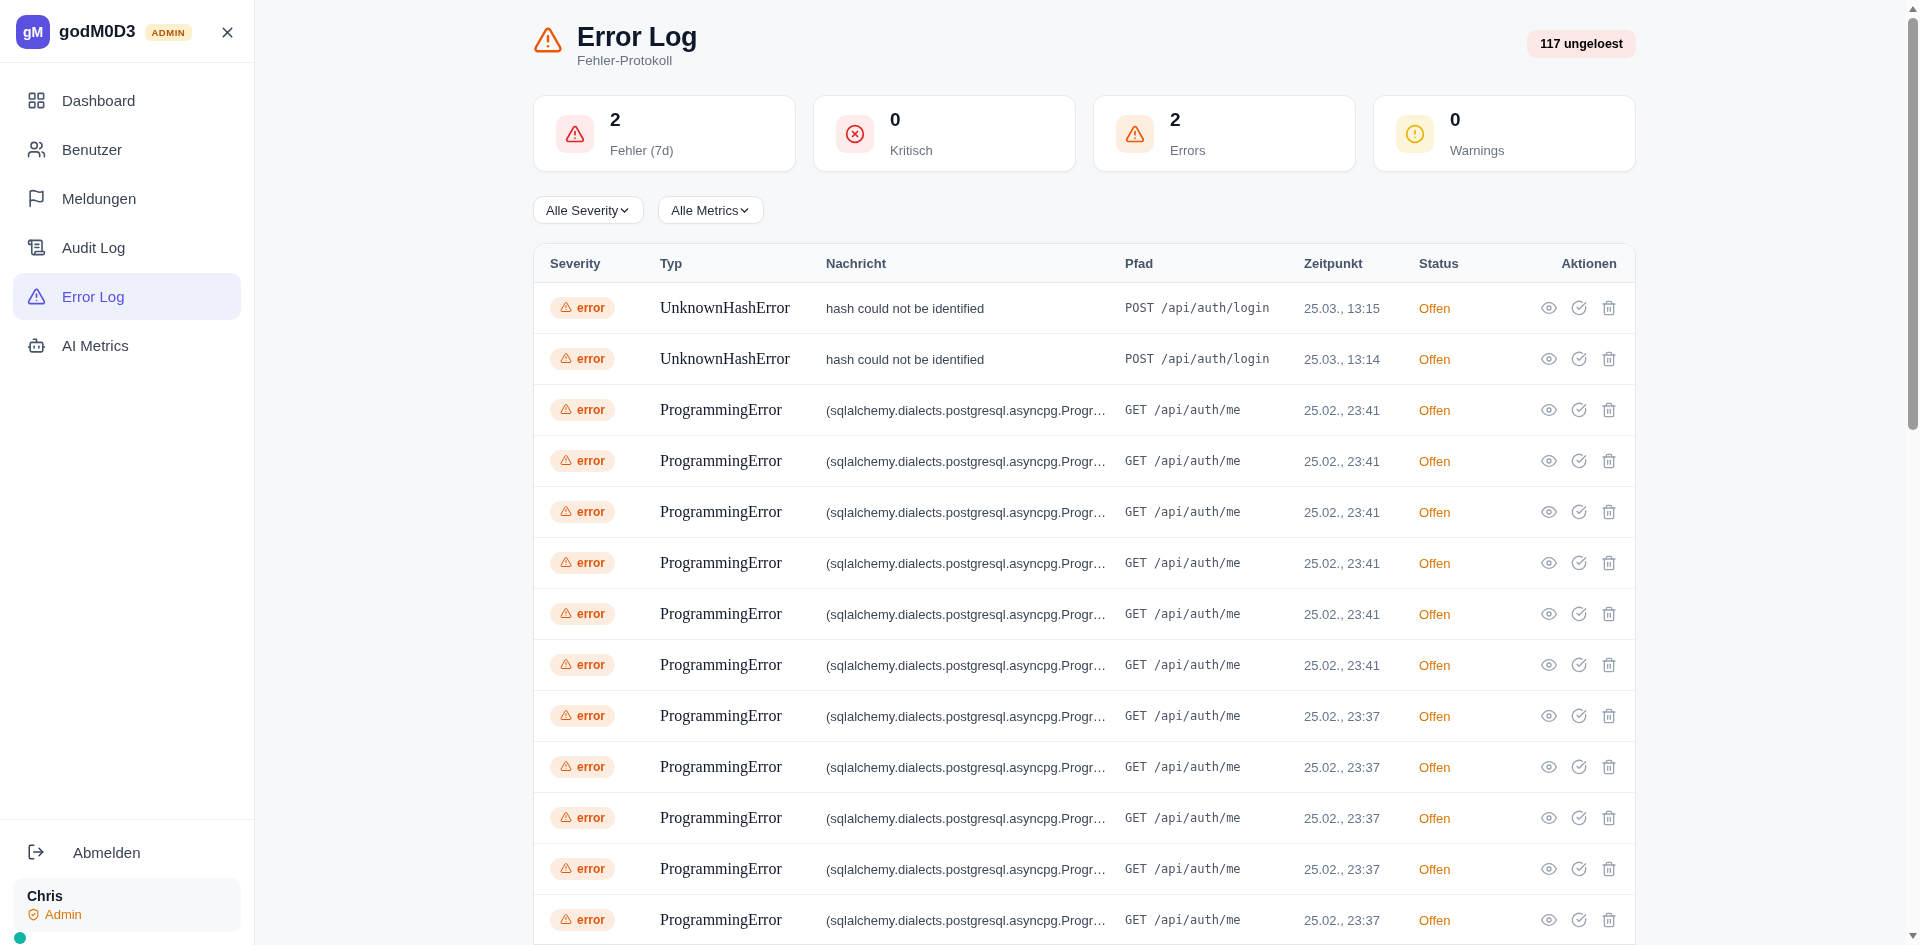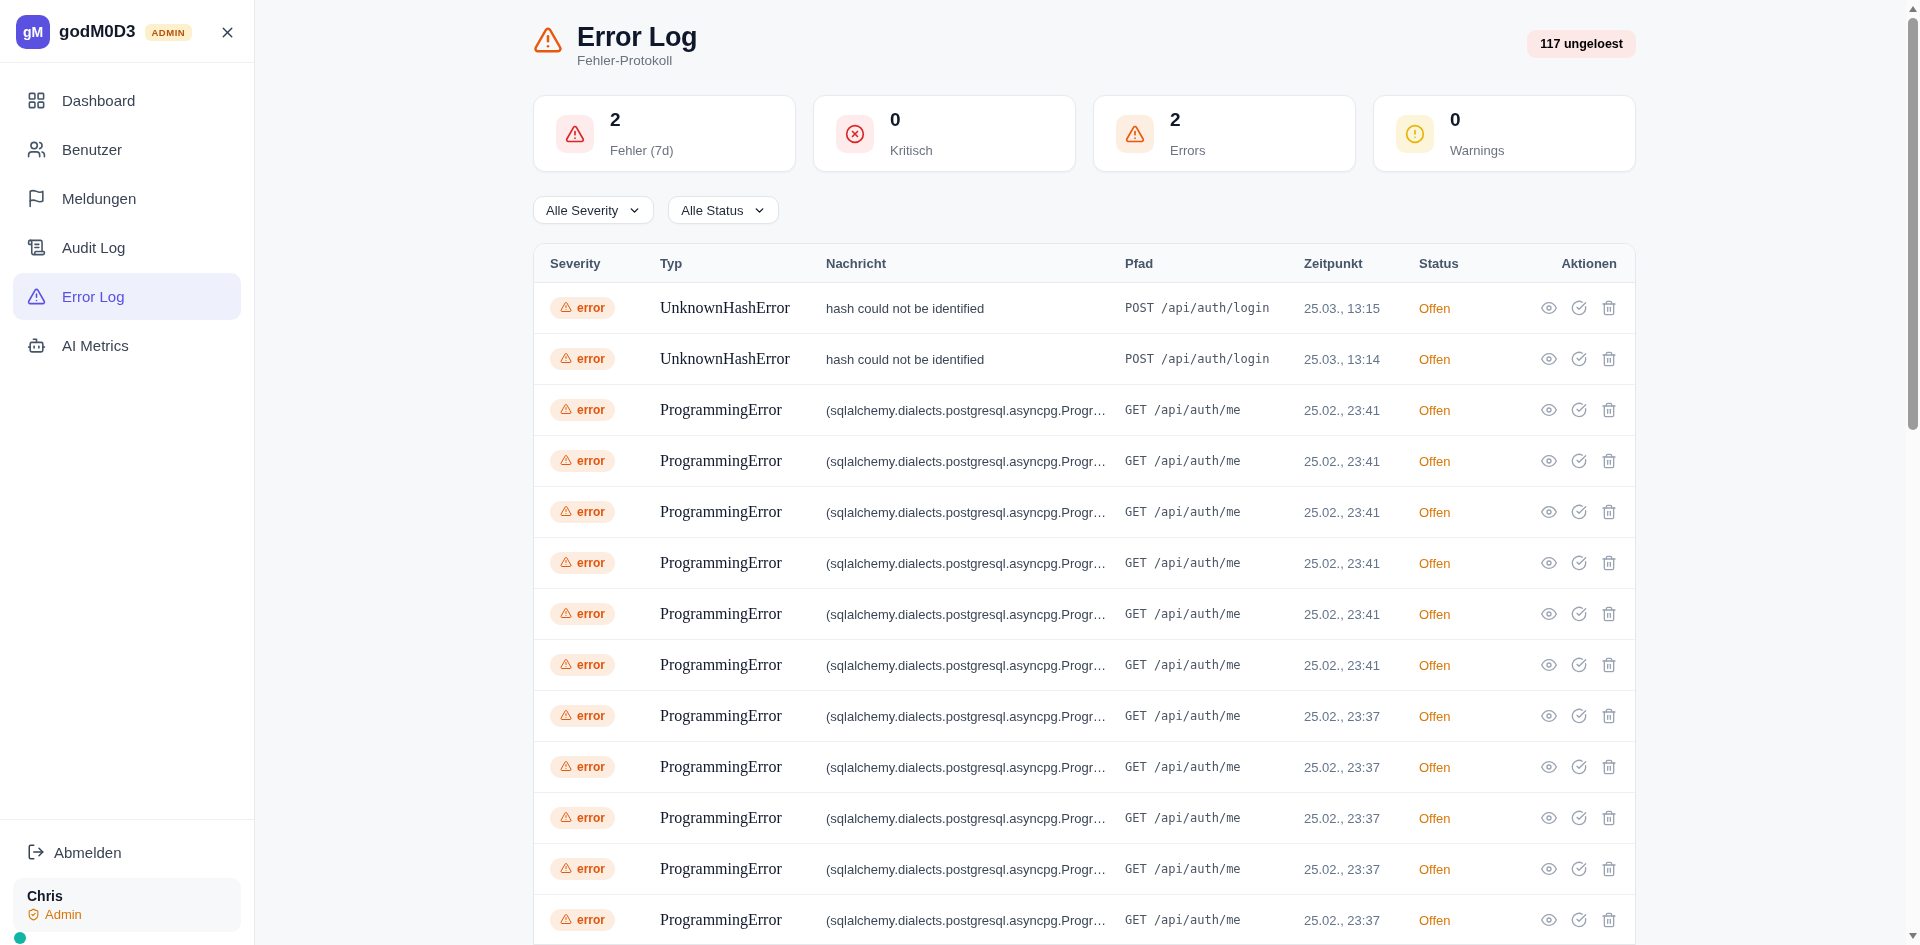--- a/index.html
+++ b/index.html
@@ -38,21 +38,21 @@
     display:flex; align-items:center; gap:16px;
     height:47px; padding:0 14px; border-radius:10px;
     color:#3a4354; font-size:15px; font-weight:500; cursor:pointer;
   }
   .nav-item .ic { color:#475569; }
   .nav-item.active { background:#eef0fc; color:#5a51e1; }
   .nav-item.active .ic { color:#5a51e1; }
   .sb-spacer { flex:1; }
   .sb-bottom { border-top:1px solid #eef0f3; padding:10px 13px 13px 13px; }
   .logout {
-    display:flex; align-items:center; gap:9px; height:44px; padding:0 14px;
+    display:flex; align-items:center; gap:28px; height:44px; padding:0 14px;
     color:#3a4354; font-size:15px; font-weight:500; cursor:pointer; border-radius:10px;
   }
   .user-card { background:#f7f8fa; border-radius:10px; padding:10px 14px; margin-top:4px; }
   .user-name { font-size:14px; font-weight:700; color:#111827; }
   .user-role { display:flex; align-items:center; gap:5px; margin-top:3px; color:#d97706; font-size:13px; }
 
   
   .main { position:absolute; left:255px; top:0; right:0; bottom:0; padding:22px 0 0 278px; }
   .content { width:1103px; }
 
@@ -79,21 +79,21 @@
   }
   .stat-icon.red    { background:#fdeceb; color:#dc2626; }
   .stat-icon.orange { background:#fdeee2; color:#ea580c; }
   .stat-icon.amber  { background:#fdf5d9; color:#eab308; }
   .stat-text { margin-left:16px; }
   .stat-value { font-size:19px; font-weight:700; color:#111827; line-height:1.15; }
   .stat-label { font-size:13px; color:#6b7280; margin-top:12px; }
 
   .filters { display:flex; gap:14px; margin-top:24px; }
   .filter-select {
-    display:inline-flex; align-items:center; gap:10px;
+    display:inline-flex; align-items:center; 
     background:#fff; border:1px solid #e2e5ea; border-radius:10px;
     height:28px; padding:0 12px; font-size:13px; color:#1f2937; cursor:pointer;
     box-shadow:0 1px 2px rgba(16,24,40,.03);
   }
   .filter-select .chev { color:#111827; }
 
   .table-card {
     margin-top:19px; background:#fff; border:1px solid #e5e7eb;
     border-radius:12px 12px 0 0; overflow:hidden; height:702px;
   }
@@ -321,21 +321,21 @@
     <div class="filters">
       <div class="filter-select">
         <span>Alle Severity</span>
         <span class="chev">
           <svg width="13" height="13" viewBox="0 0 24 24" fill="none" stroke="currentColor" stroke-width="2.5" stroke-linecap="round" stroke-linejoin="round">
               <path d="m6 9 6 6 6-6"></path>
             </svg>
         </span>
       </div>
       <div class="filter-select">
-        <span>Alle Status</span>
+        <span>Alle Metrics</span>
         <span class="chev">
           <svg width="13" height="13" viewBox="0 0 24 24" fill="none" stroke="currentColor" stroke-width="2.5" stroke-linecap="round" stroke-linejoin="round">
               <path d="m6 9 6 6 6-6"></path>
             </svg>
         </span>
       </div>
     </div>
 
     <div class="table-card">
       <div class="trow thead">

